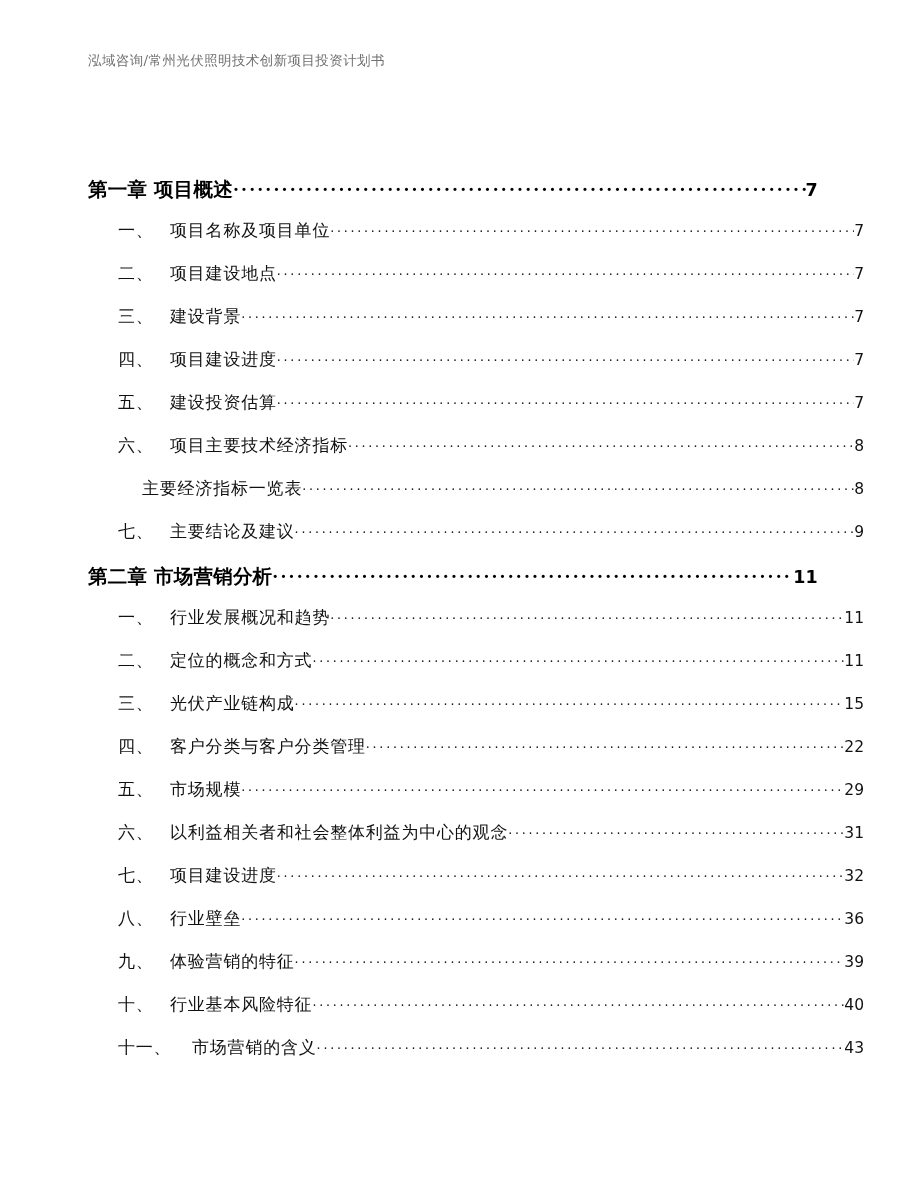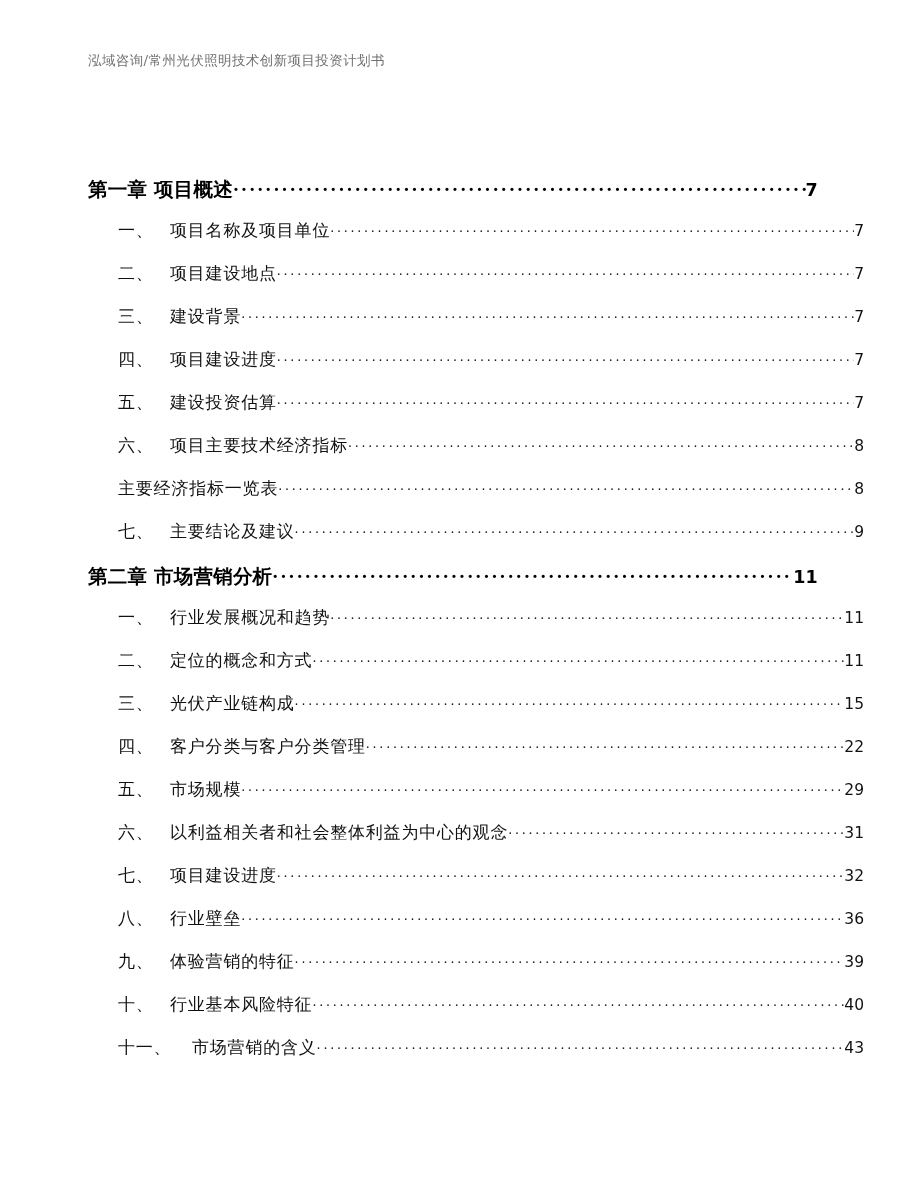--- a/index.html
+++ b/index.html
@@ -134,20 +134,21 @@
   }
   .toc-row.entry .leader span {
     font-size: 12.5px;
     letter-spacing: 2.8px;
     color: #111;
   }
 
   
   .toc-row.entry.nonum {
     padding-left: 118px;
+    margin-left: 24px;
   }
 
   .num {
     display: inline-block;
     min-width: 52px;
   }
   .num.wide {
     min-width: 74px;
   }
 </style>

